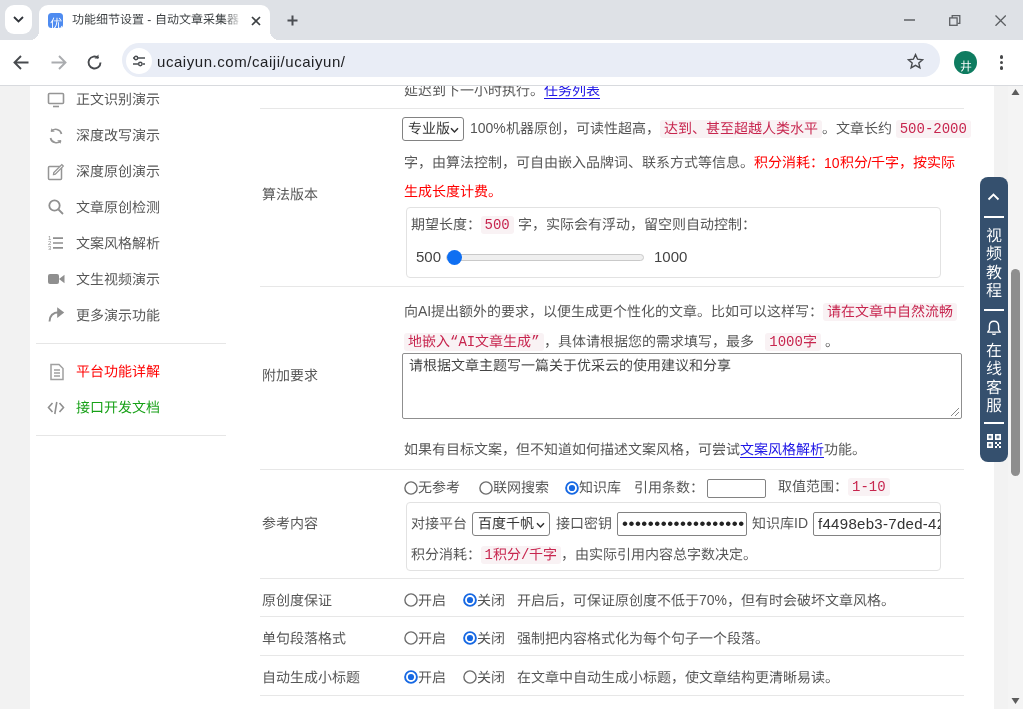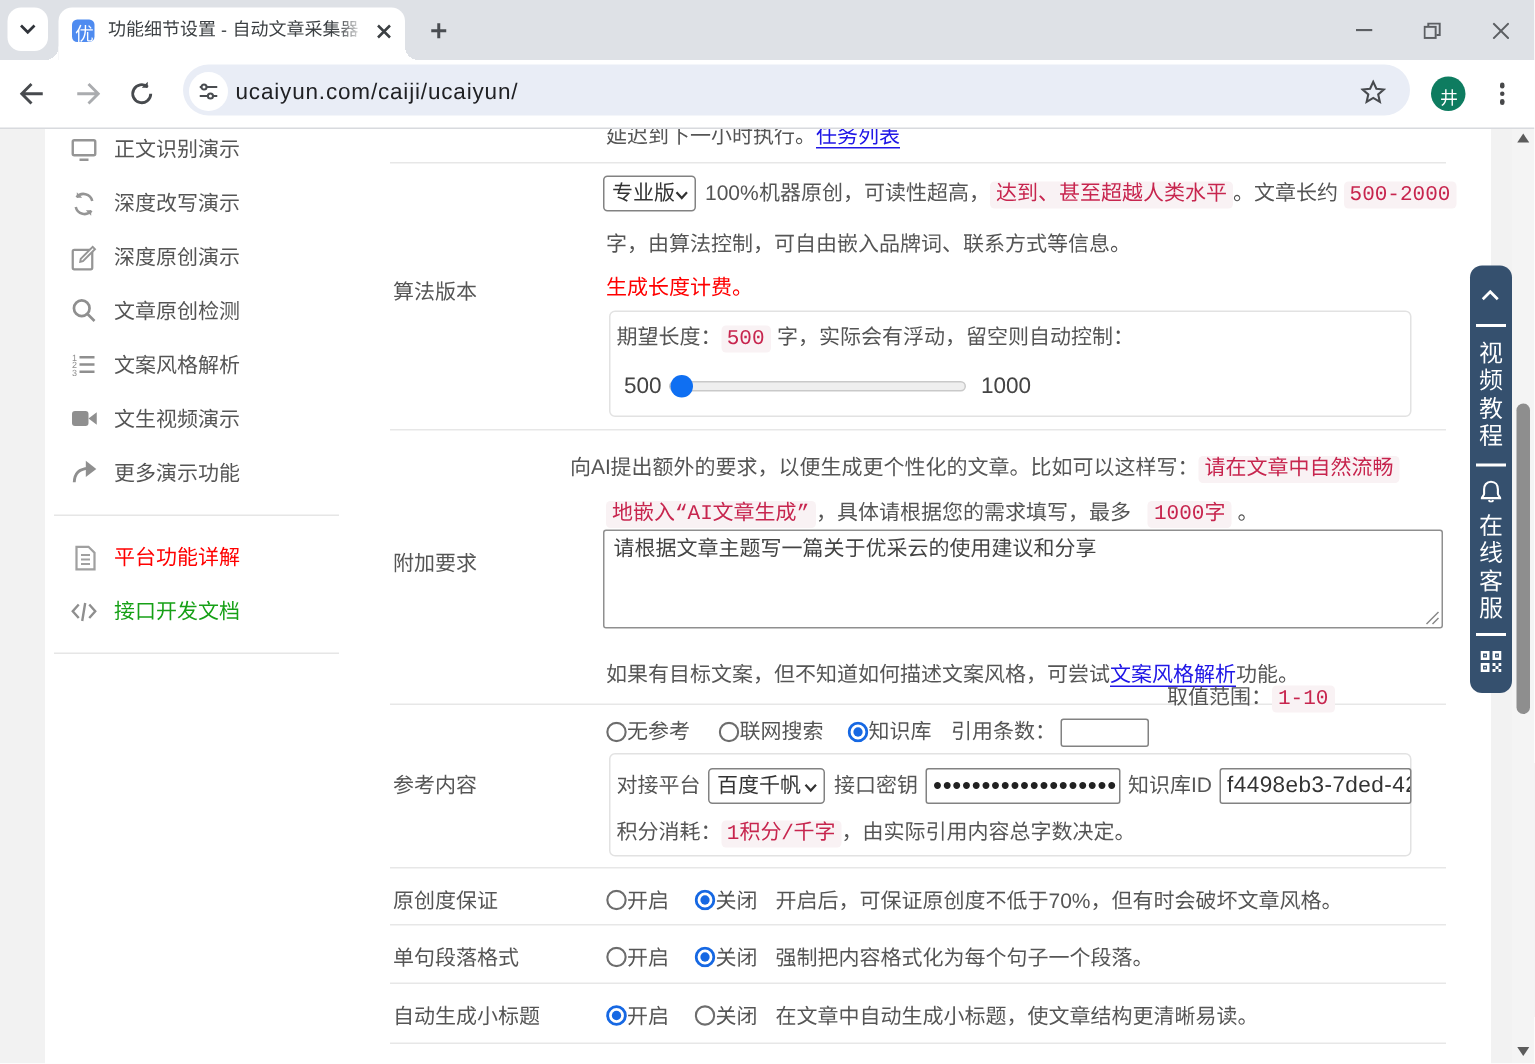--- a/index.html
+++ b/index.html
@@ -478,21 +478,37 @@
       <use href="#u8BCD" x="15000"></use>
       <use href="#u3001" x="16000"></use>
       <use href="#u8054" x="17000"></use>
       <use href="#u7CFB" x="18000"></use>
       <use href="#u65B9" x="19000"></use>
       <use href="#u5F0F" x="20000"></use>
       <use href="#u7B49" x="21000"></use>
       <use href="#u4FE1" x="22000"></use>
       <use href="#u606F" x="23000"></use>
       <use href="#u3002" x="24000"></use>
-    </svg></div>
+    </svg><span class="red"><svg class="k" width="70" height="14" viewBox="0 -880 5000 1000">
+        <use href="#u79EF"></use>
+        <use href="#u5206" x="1000"></use>
+        <use href="#u6D88" x="2000"></use>
+        <use href="#u8017" x="3000"></use>
+        <use href="#uFF1A" x="4000"></use>
+      </svg>10<svg class="k" width="28" height="14" viewBox="0 -880 2000 1000">
+        <use href="#u79EF"></use>
+        <use href="#u5206" x="1000"></use>
+      </svg>/<svg class="k" width="84" height="14" viewBox="0 -880 6000 1000">
+        <use href="#u5343"></use>
+        <use href="#u5B57" x="1000"></use>
+        <use href="#uFF0C" x="2000"></use>
+        <use href="#u6309" x="3000"></use>
+        <use href="#u5B9E" x="4000"></use>
+        <use href="#u9645" x="5000"></use>
+      </svg></span></div>
 <div class="ln" style="left:404px;top:181.5px;height:20px;line-height:20px;"><span class="red"><svg class="k" width="98" height="14" viewBox="0 -880 7000 1000">
         <use href="#u751F"></use>
         <use href="#u6210" x="1000"></use>
         <use href="#u957F" x="2000"></use>
         <use href="#u5EA6" x="3000"></use>
         <use href="#u8BA1" x="4000"></use>
         <use href="#u8D39" x="5000"></use>
         <use href="#u3002" x="6000"></use>
       </svg></span></div>
 <div class="a" style="left:406px;top:207px;width:535px;height:71px;border:1px solid #e2e2e2;border-radius:4px"></div>
@@ -518,21 +534,21 @@
       <use href="#u81EA" x="12000"></use>
       <use href="#u52A8" x="13000"></use>
       <use href="#u63A7" x="14000"></use>
       <use href="#u5236" x="15000"></use>
       <use href="#uFF1A" x="16000"></use>
     </svg></div>
 <div class="ln" style="left:416px;top:247px;height:20px;line-height:20px;"><span style="font-size:15px;color:#444">500</span></div>
 <div class="a" style="left:446px;top:253.5px;width:198px;height:7px;background:#efefef;border:1px solid #c9c9c9;border-radius:4px"></div>
 <div class="a" style="left:446.5px;top:250px;width:15px;height:15px;border-radius:50%;background:#0f6ff2"></div>
 <div class="ln" style="left:654px;top:247px;height:20px;line-height:20px;"><span style="font-size:15px;color:#444">1000</span></div>
-<div class="ln" style="left:380px;top:301px;height:20px;line-height:20px;text-align:right;"><svg class="k" width="14" height="14" viewBox="0 -880 1000 1000">
+<div class="ln" style="left:404px;top:301px;height:20px;line-height:20px;text-align:right;"><svg class="k" width="14" height="14" viewBox="0 -880 1000 1000">
       <use href="#u5411"></use>
     </svg>AI<svg class="k" width="392" height="14" viewBox="0 -880 28000 1000">
       <use href="#u63D0"></use>
       <use href="#u51FA" x="1000"></use>
       <use href="#u989D" x="2000"></use>
       <use href="#u5916" x="3000"></use>
       <use href="#u7684" x="4000"></use>
       <use href="#u8981" x="5000"></use>
       <use href="#u6C42" x="6000"></use>
       <use href="#uFF0C" x="7000"></use>
@@ -691,21 +707,21 @@
       <use href="#u5E93" x="2000"></use>
     </svg></div>
 <div class="ln" style="left:634px;top:477.5px;height:20px;line-height:20px;"><svg class="k" width="70" height="14" viewBox="0 -880 5000 1000">
       <use href="#u5F15"></use>
       <use href="#u7528" x="1000"></use>
       <use href="#u6761" x="2000"></use>
       <use href="#u6570" x="3000"></use>
       <use href="#uFF1A" x="4000"></use>
     </svg></div>
 <div class="a" style="left:707px;top:478.5px;width:59px;height:19px;border:1px solid #828282;border-radius:2px;background:#fff;overflow:hidden;white-space:nowrap;"></div>
-<div class="ln" style="left:778px;top:454px;height:20px;line-height:20px;"><svg class="k" width="70" height="14" viewBox="0 -880 5000 1000">
+<div class="ln" style="left:778px;top:476px;height:20px;line-height:20px;"><svg class="k" width="70" height="14" viewBox="0 -880 5000 1000">
       <use href="#u53D6"></use>
       <use href="#u503C" x="1000"></use>
       <use href="#u8303" x="2000"></use>
       <use href="#u56F4" x="3000"></use>
       <use href="#uFF1A" x="4000"></use>
     </svg><span class="code">1-10</span></div>
 <div class="a" style="left:406px;top:502px;width:535px;height:68.5px;border:1px solid #e2e2e2;border-radius:4px"></div>
 <div class="ln" style="left:410.5px;top:513px;height:20px;line-height:20px;"><svg class="k" width="56" height="14" viewBox="0 -880 4000 1000">
       <use href="#u5BF9"></use>
       <use href="#u63A5" x="1000"></use>

